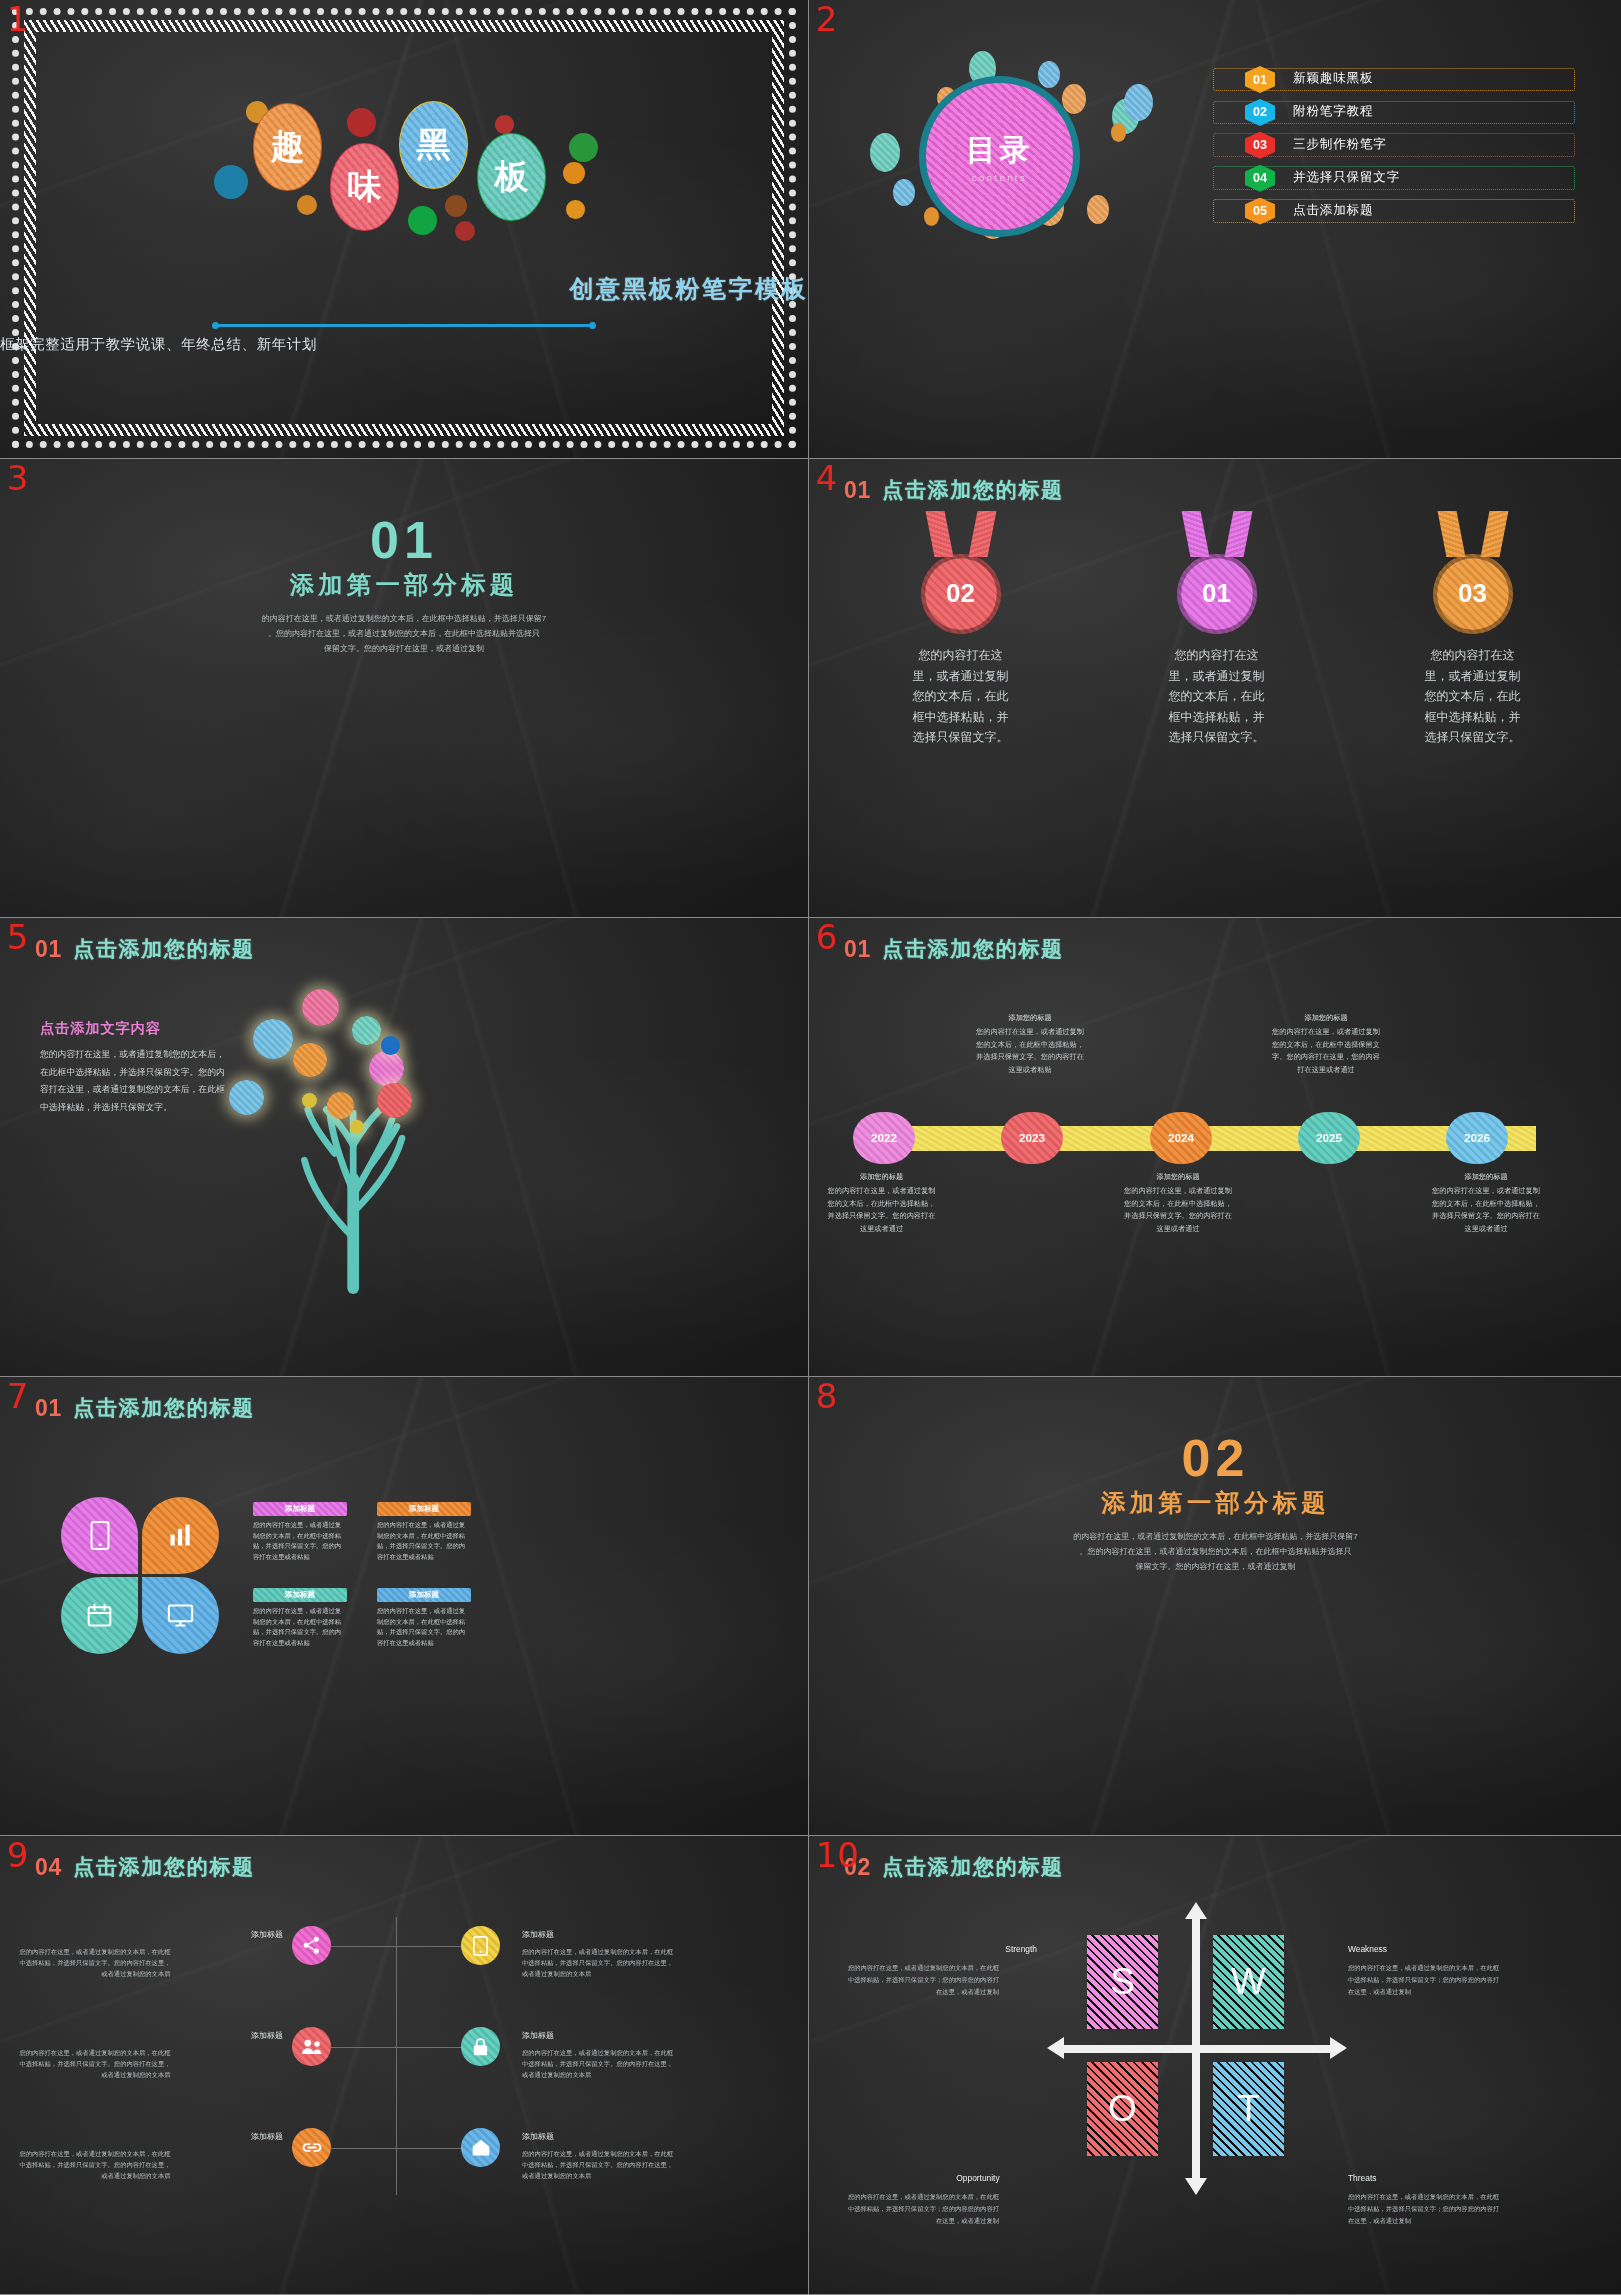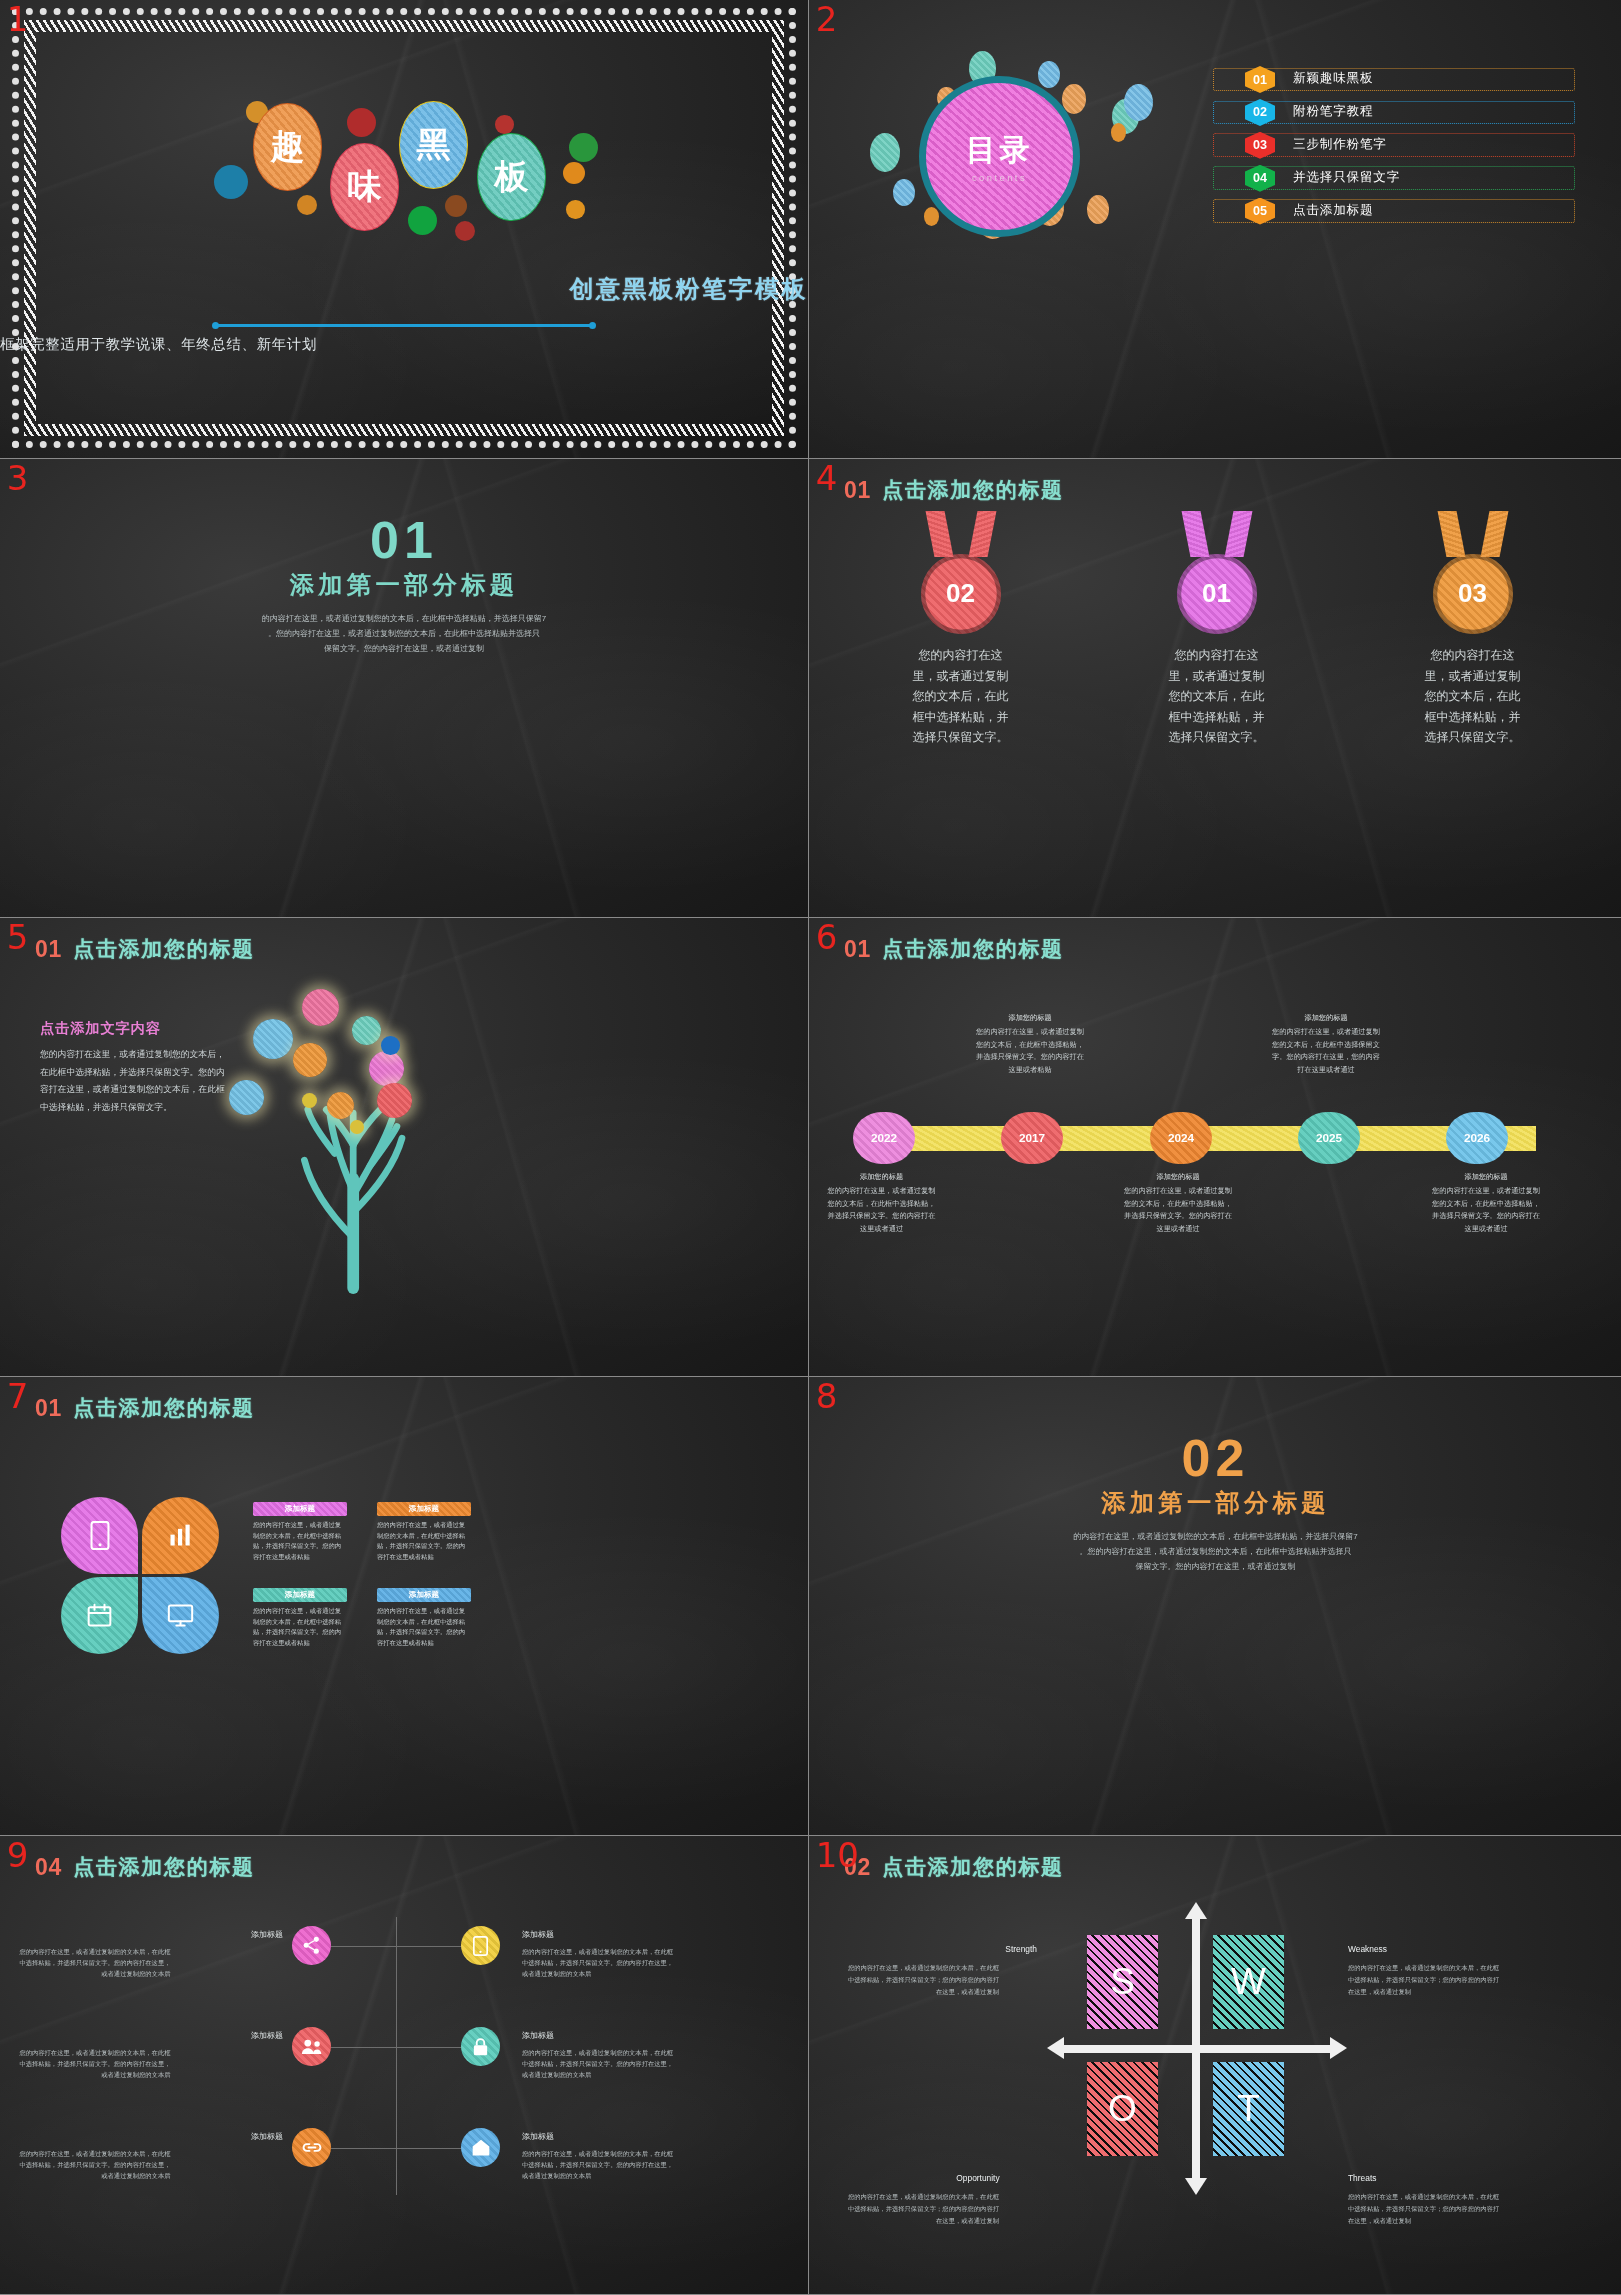--- a/index.html
+++ b/index.html
@@ -313,21 +313,21 @@
       <span class="hnum">01</span>
       <span class="htxt">点击添加您的标题</span>
     </div>
     <div class="z" style="position:absolute;left:0;top:0;width:813px;height:459px;">
       <div style="position:absolute;left:44px;top:194px;width:724px;height:52px;">
         <div class="tlband" style="left:51px;width:632px;"></div>
         <div class="tlpill" style="left:0;background:repeating-linear-gradient(45deg,#ee8fdf 0 3.4px,#db7ccc 3.4px 5.9px);">
           <span>2022</span>
           </div>
         <div class="tlpill" style="left:148px;background:repeating-linear-gradient(45deg,#ef6d70 0 3.4px,#dd5a5d 3.4px 5.9px);">
-          <span>2017</span>
+          <span>2023</span>
           </div>
         <div class="tlpill" style="left:297px;background:repeating-linear-gradient(45deg,#f09040 0 3.4px,#dd7d2e 3.4px 5.9px);">
           <span>2024</span>
           </div>
         <div class="tlpill" style="left:445px;background:repeating-linear-gradient(45deg,#67cfc0 0 3.4px,#55bcad 3.4px 5.9px);">
           <span>2025</span>
           </div>
         <div class="tlpill" style="left:593px;background:repeating-linear-gradient(45deg,#79c8ec 0 3.4px,#66b5d9 3.4px 5.9px);">
           <span>2026</span>
           </div>

